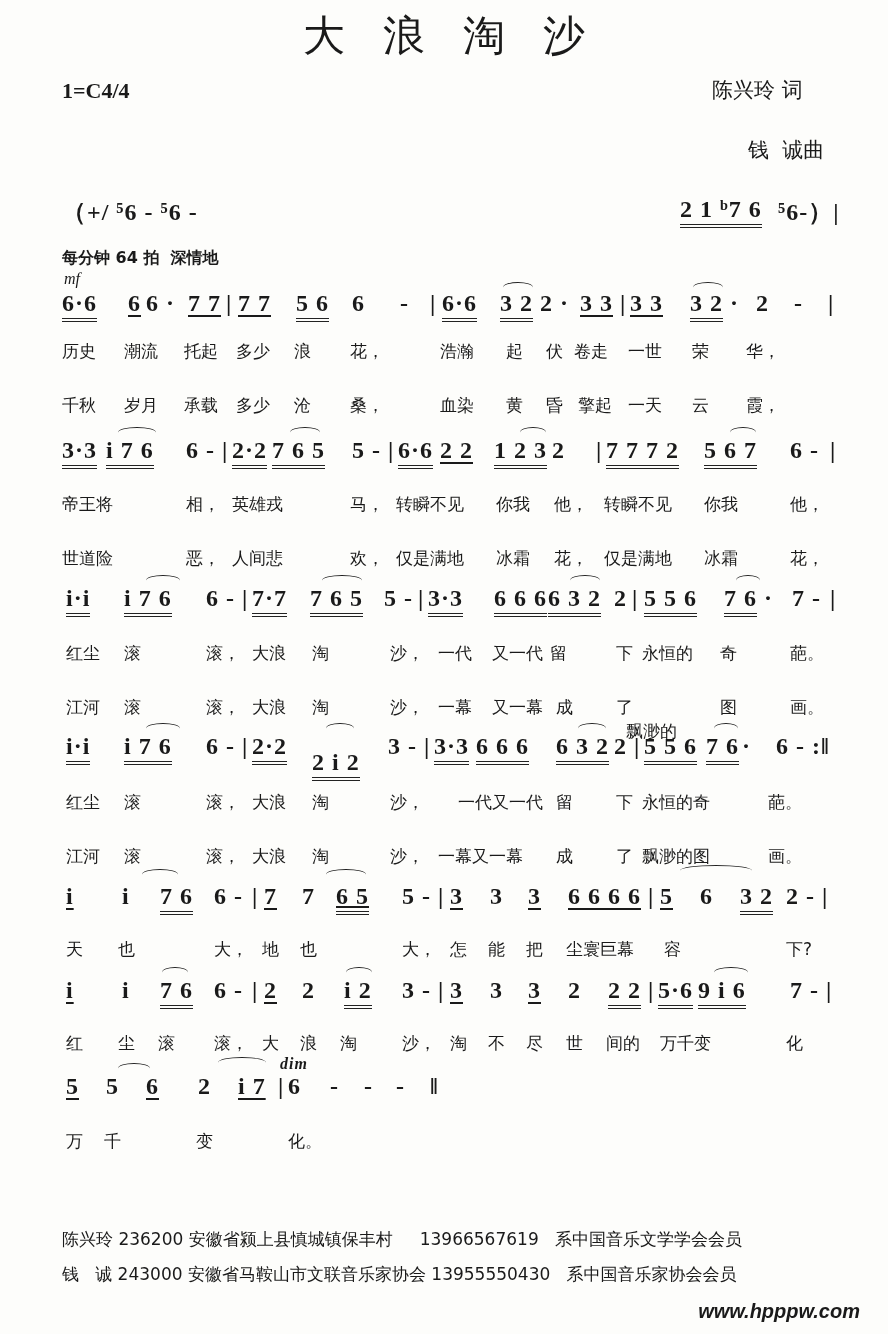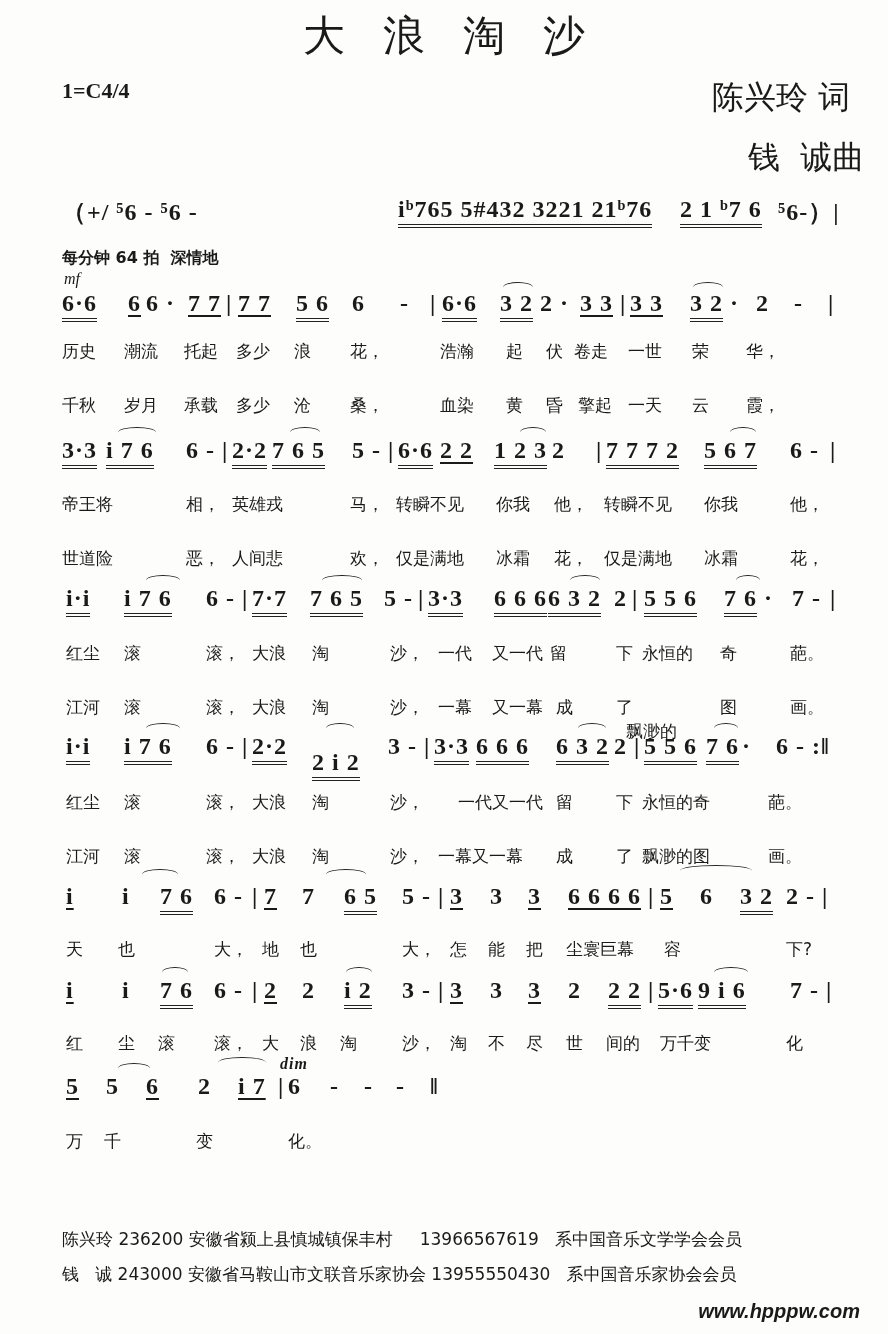--- a/index.html
+++ b/index.html
@@ -3,21 +3,21 @@
 <meta charset="utf-8">
 <style>
   html, body { margin:0; padding:0; }
   body {
     width:888px; height:1334px; background:#fdfdfb; position:relative; overflow:hidden;
     font-family:"Liberation Serif", "DejaVu Serif", serif; color:#1a1a1a;
   }
   .abs { position:absolute; white-space:pre; }
   .title { left:0; width:888px; top:8px; text-align:center; font-size:42px; letter-spacing:38px; text-indent:38px; font-family:"DejaVu Serif", serif; }
   .key { left:62px; top:78px; font-size:22px; font-weight:bold; }
-  .credit { font-size:32px; font-family:"DejaVu Sans", sans-serif; }
+  .credit { font-size:21px; font-family:"DejaVu Sans", sans-serif; }
   .tempo { left:62px; top:248px; font-size:16px; font-weight:bold; font-family:"DejaVu Sans", sans-serif; }
   .mf { left:64px; top:270px; font-size:16px; font-style:italic; }
   .notes { font-size:24px; font-weight:bold; letter-spacing:1px; }
   .notes .seg { position:absolute; white-space:pre; }
   .ul1 { text-decoration:underline; text-underline-offset:4px; text-decoration-thickness:2px; }
   .ul2 { border-bottom:4px double #222; padding-bottom:1px; }
   .lyric { font-size:17px; font-family:"DejaVu Sans", sans-serif; }
   .lyric .w { position:absolute; white-space:pre; }
   .slur { position:absolute; border-top:1.6px solid #222; border-radius:50% 50% 0 0; height:10px; }
   .footer { font-size:17px; font-family:"DejaVu Sans", sans-serif; left:62px; }
@@ -27,21 +27,20 @@
 </head>
 <body>
 
 <div class="abs title">大浪淘沙</div>
 <div class="abs key">1=C4/4</div>
 <div class="abs credit" style="left:712px;top:76px;">陈兴玲 词</div>
 <div class="abs credit" style="left:712px;top:136px;margin-left:36px;">钱  诚曲</div>
 
 <div id="intro" class="notes" style="position:absolute;left:0;top:196px;width:888px;height:40px;">
     <span class="seg " style="left: 62px; top: 0px;">（+/ ⁵6 - ⁵6 - </span>
-    <span class="seg  ul2" style="left: 398px; top: 0px;">iᵇ765 5#432 3221 21ᵇ76</span>
     <span class="seg  ul2" style="left: 680px; top: 0px;">2 1 ᵇ7 6</span>
     <span class="seg " style="left: 778px; top: 0px;">⁵6-）|</span>
   </div>
 
 <div class="abs tempo">每分钟 64 拍  深情地</div>
 <div class="abs mf">mf</div>
 
 <div id="score">
     <div class="notes" style="position: absolute; left: 0px; top: 290px; width: 888px; height: 36px;">
       <span class="seg  ul2" style="left: 62px; top: 0px;">6·6</span>
@@ -249,21 +248,21 @@
       <span class="w" style="left: 768px;">画。</span>
     </div>
     <div class="notes" style="position: absolute; left: 0px; top: 883px; width: 888px; height: 36px;">
       <span class="seg  ul1" style="left: 66px; top: 0px;">i</span>
       <span class="seg " style="left: 122px; top: 0px;">i</span>
       <span class="seg  ul2" style="left: 160px; top: 0px;">7 6</span>
       <span class="seg " style="left: 214px; top: 0px;">6 -</span>
       <span class="seg " style="left: 252px; top: 0px;">|</span>
       <span class="seg  ul1" style="left: 264px; top: 0px;">7</span>
       <span class="seg " style="left: 302px; top: 0px;">7</span>
-      <span class="seg  ul2" style="left: 344px; top: 0px;">6 5</span>
+      <span class="seg  ul2" style="left: 336px; top: 0px; text-decoration: underline;">6 5</span>
       <span class="seg " style="left: 402px; top: 0px;">5 -</span>
       <span class="seg " style="left: 438px; top: 0px;">|</span>
       <span class="seg  ul1" style="left: 450px; top: 0px;">3</span>
       <span class="seg " style="left: 490px; top: 0px;">3</span>
       <span class="seg  ul1" style="left: 528px; top: 0px;">3</span>
       <span class="seg  ul1" style="left: 568px; top: 0px;">6 6 6 6</span>
       <span class="seg " style="left: 648px; top: 0px;">|</span>
       <span class="seg  ul1" style="left: 660px; top: 0px;">5</span>
       <span class="seg " style="left: 700px; top: 0px;">6</span>
       <span class="seg  ul2" style="left: 740px; top: 0px;">3 2</span>

